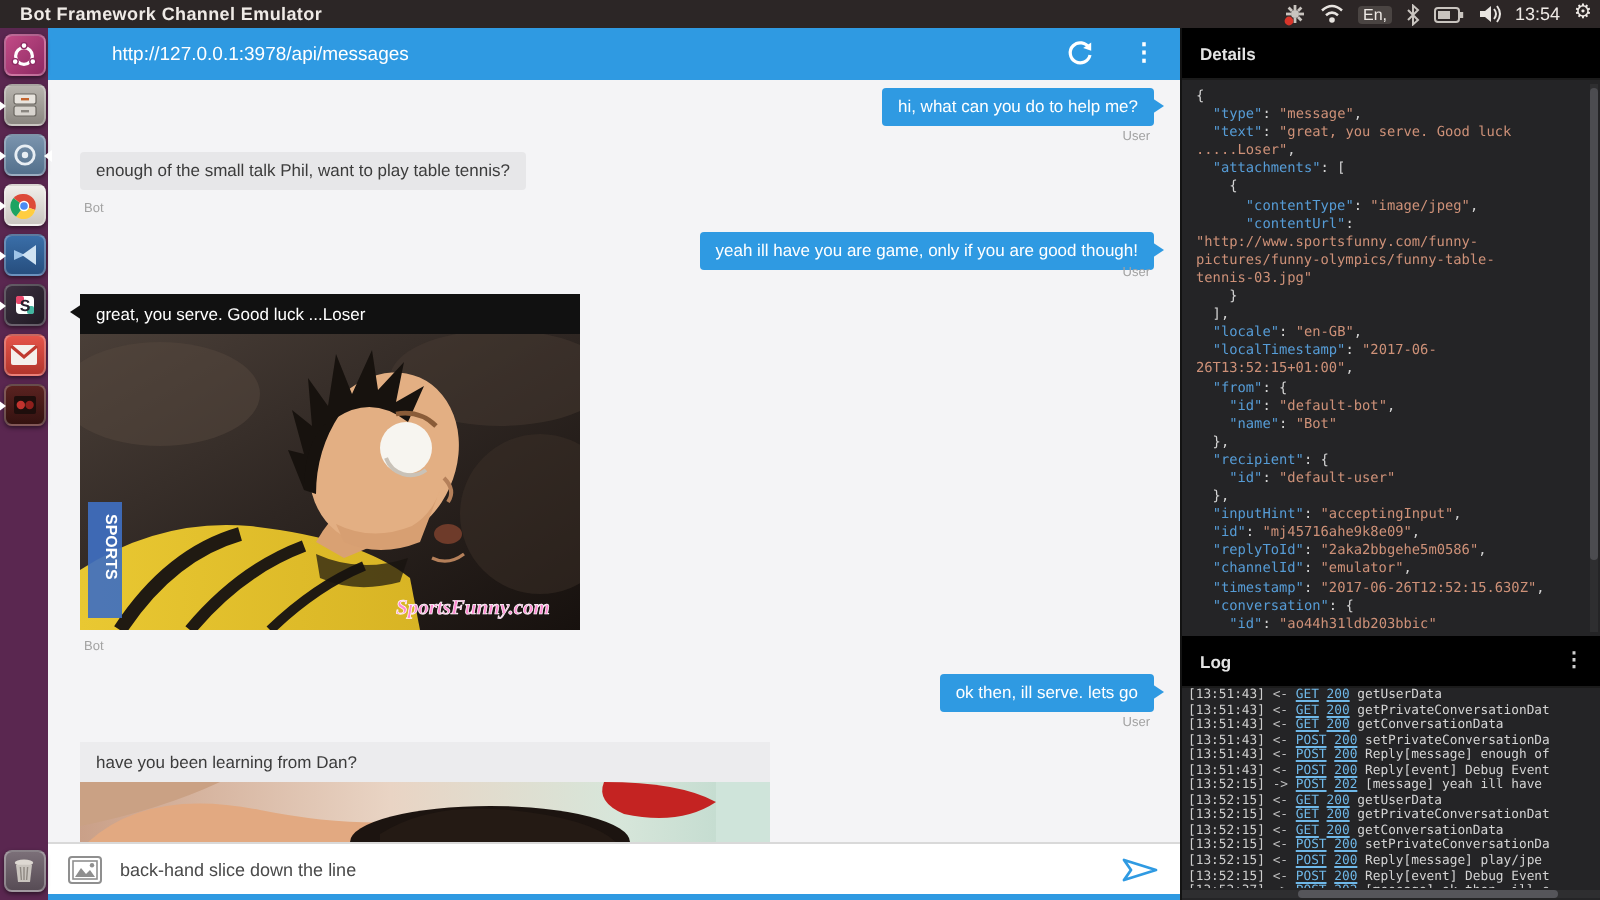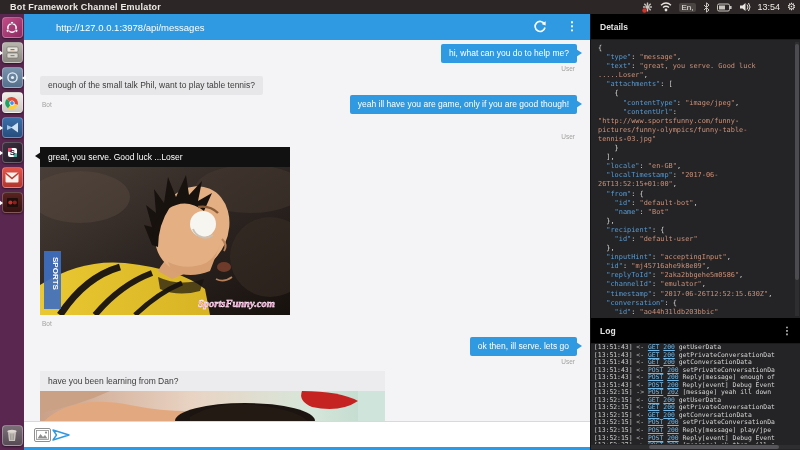--- a/index.html
+++ b/index.html
@@ -229,21 +229,21 @@
       </div>
 
       <div class="chat">
 
         <div class="bubble user" style="top:4px; right:13px;"><span>hi, what can you do to help me?</span></div>
         <div class="mlabel" style="top:25px; right:15px;">User</div>
 
         <div class="bubble bot" style="top:36px; left:16px;text-align:center;"><span>enough of the small talk Phil, want to play table tennis?</span></div>
         <div class="mlabel" style="top:61px; left:18px;">Bot</div>
 
-        <div class="bubble user" style="top:55px; right:13px;"><span>yeah ill have you are game, only if you are good though!</span></div>
+        <div class="bubble user" style="top:76px; right:13px;"><span>yeah ill have you are game, only if you are good though!</span></div>
         <div class="mlabel" style="top:93px; right:15px;">User</div>
 
         <div class="card">
           <div class="card-head"><span>great, you serve. Good luck ...Loser</span></div>
           <svg class="card-img" width="250" height="148" viewBox="0 0 250 148">
             <defs>
               <linearGradient id="bg1" x1="0" y1="0" x2="1" y2="1">
                 <stop offset="0" stop-color="#4a3f38"></stop>
                   <stop offset="0.5" stop-color="#2e2622"></stop>
                   <stop offset="1" stop-color="#17110e"></stop>
@@ -316,20 +316,21 @@
       </div>
 
       <div class="composer">
         <span class="imgbtn">
           <svg width="13" height="10" viewBox="0 0 13 10">
               <rect x="0.5" y="0.5" width="12" height="9" fill="none" stroke="#8f8f8f" stroke-width="0.8"></rect>
               <polygon points="1.5,8.5 4.5,4 7,7 9,5 11.5,8.5" fill="#8f8f8f"></polygon>
               <circle cx="10" cy="2.6" r="1.1" fill="#8f8f8f"></circle>
             </svg>
         </span>
+        <input type="text" value="back-hand slice down the line" style="">
         <span class="sendbtn">
           <svg width="20" height="18" viewBox="0 0 20 18">
               <path d="M2 4 L18 9 L2 14 L5.5 9 Z" fill="none" stroke="#2f9ae2" stroke-width="1.4" stroke-linejoin="round"></path>
             </svg>
         </span>
       </div>
       <div class="bluestrip"></div>
     </div>
 
     <div class="rightpanel">
@@ -376,21 +377,21 @@
         <span>Log</span>
         <span class="kebab">⋮</span>
       </div>
       <div class="logview">
           <div class="lrow"><span class="lg-time">[13:51:43] </span><span class="lg-dir">&lt;- </span><span class="lg-link">GET</span><span class="lg-text"> </span><span class="lg-link">200</span><span class="lg-text"> getUserData</span></div>
           <div class="lrow"><span class="lg-time">[13:51:43] </span><span class="lg-dir">&lt;- </span><span class="lg-link">GET</span><span class="lg-text"> </span><span class="lg-link">200</span><span class="lg-text"> getPrivateConversationDat</span></div>
           <div class="lrow"><span class="lg-time">[13:51:43] </span><span class="lg-dir">&lt;- </span><span class="lg-link">GET</span><span class="lg-text"> </span><span class="lg-link">200</span><span class="lg-text"> getConversationData</span></div>
           <div class="lrow"><span class="lg-time">[13:51:43] </span><span class="lg-dir">&lt;- </span><span class="lg-link">POST</span><span class="lg-text"> </span><span class="lg-link">200</span><span class="lg-text"> setPrivateConversationDa</span></div>
           <div class="lrow"><span class="lg-time">[13:51:43] </span><span class="lg-dir">&lt;- </span><span class="lg-link">POST</span><span class="lg-text"> </span><span class="lg-link">200</span><span class="lg-text"> Reply[message] enough of</span></div>
           <div class="lrow"><span class="lg-time">[13:51:43] </span><span class="lg-dir">&lt;- </span><span class="lg-link">POST</span><span class="lg-text"> </span><span class="lg-link">200</span><span class="lg-text"> Reply[event] Debug Event</span></div>
-          <div class="lrow"><span class="lg-time">[13:52:15] </span><span class="lg-dir">-&gt; </span><span class="lg-link">POST</span><span class="lg-text"> </span><span class="lg-link">202</span><span class="lg-text"> [message] yeah ill down</span></div>
+          <div class="lrow"><span class="lg-time">[13:52:15] </span><span class="lg-dir">-&gt; </span><span class="lg-link">POST</span><span class="lg-text"> </span><span class="lg-link">202</span><span class="lg-text"> [message] yeah ill have</span></div>
           <div class="lrow"><span class="lg-time">[13:52:15] </span><span class="lg-dir">&lt;- </span><span class="lg-link">GET</span><span class="lg-text"> </span><span class="lg-link">200</span><span class="lg-text"> getUserData</span></div>
           <div class="lrow"><span class="lg-time">[13:52:15] </span><span class="lg-dir">&lt;- </span><span class="lg-link">GET</span><span class="lg-text"> </span><span class="lg-link">200</span><span class="lg-text"> getPrivateConversationDat</span></div>
           <div class="lrow"><span class="lg-time">[13:52:15] </span><span class="lg-dir">&lt;- </span><span class="lg-link">GET</span><span class="lg-text"> </span><span class="lg-link">200</span><span class="lg-text"> getConversationData</span></div>
           <div class="lrow"><span class="lg-time">[13:52:15] </span><span class="lg-dir">&lt;- </span><span class="lg-link">POST</span><span class="lg-text"> </span><span class="lg-link">200</span><span class="lg-text"> setPrivateConversationDa</span></div>
           <div class="lrow"><span class="lg-time">[13:52:15] </span><span class="lg-dir">&lt;- </span><span class="lg-link">POST</span><span class="lg-text"> </span><span class="lg-link">200</span><span class="lg-text"> Reply[message] play/jpe</span></div>
           <div class="lrow"><span class="lg-time">[13:52:15] </span><span class="lg-dir">&lt;- </span><span class="lg-link">POST</span><span class="lg-text"> </span><span class="lg-link">200</span><span class="lg-text"> Reply[event] Debug Event</span></div>
           <div class="lrow"><span class="lg-time">[13:52:37] </span><span class="lg-dir">-&gt; </span><span class="lg-link">POST</span><span class="lg-text"> </span><span class="lg-link">202</span><span class="lg-text"> [message] ok then. ill s</span></div>
         </div>
       <div class="hscroll">
           <div class="thumb"></div>

